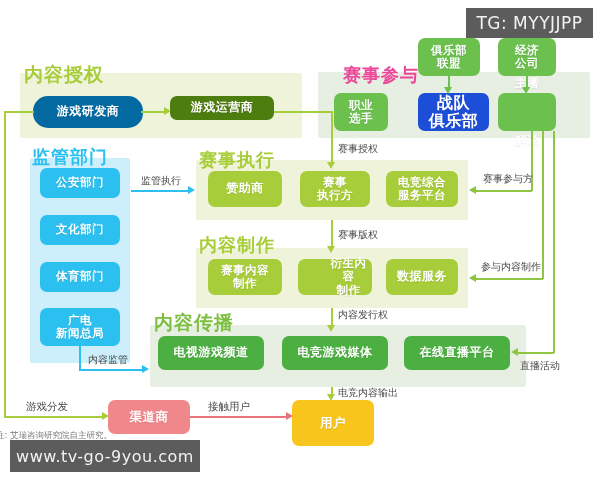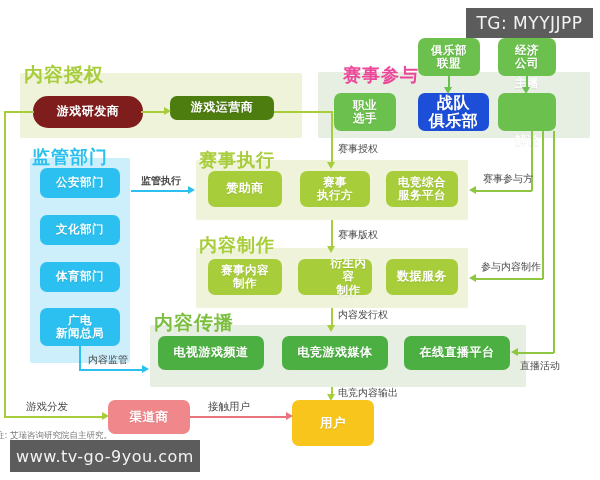--- a/index.html
+++ b/index.html
@@ -86,21 +86,21 @@
   <div class="panel-title" style="left:32px; top:145px; font-size:18px; color:#2bc0ef;">监管部门</div>
 
   <div class="panel-title" style="left:320px; top:63px; font-size:18px; color:#ec4899;margin-left:23px;">赛事参与</div>
 
   <div class="panel-title" style="left:199px; top:148px; font-size:18px; color:#a8cd3a;">赛事执行</div>
 
   <div class="panel-title" style="left:199px; top:233px; font-size:18px; color:#a8cd3a;">内容制作</div>
 
   <div class="panel-title" style="left:154px; top:310px; font-size:19px; color:#7cbf3f;">内容传播</div>
 
-  <div class="node" style="left:33px; top:96px; width:110px; height:32px; background:#7f1d1d; font-size:12px;border-radius:15px;">
+  <div class="node" style="left:33px; top:96px; width:110px; height:32px; background:#0369a1; font-size:12px;border-radius:15px;">
     <span>游戏研发商</span>
   </div>
   <div class="node" style="left:170px; top:96px; width:104px; height:24px; background:#4d7c0f; font-size:12px;">
     <span>游戏运营商</span>
   </div>
 
   <div class="line h" style="left:141px; top:111px; width:23px; background:#a8cd3a;"></div>
   <div class="arrowhead ar-right" style="left:164px; top:107px; border-left:7px solid #a8cd3a;"></div>
 
   <div class="node" style="left:40px; top:168px; width:80px; height:30px; background:#2bc0ef; font-size:11.5px;">
@@ -112,37 +112,37 @@
   <div class="node" style="left:40px; top:262px; width:80px; height:30px; background:#2bc0ef; font-size:11.5px;">
     <span>体育部门</span>
   </div>
   <div class="node" style="left:40px; top:308px; width:80px; height:38px; background:#2bc0ef; font-size:11.5px; flex-direction:column;">
     <span>广电</span>
     <span>新闻总局</span>
   </div>
 
   <div class="line h" style="left:131px; top:190px; width:57px; background:#2bc0ef;"></div>
   <div class="arrowhead ar-right" style="left:188px; top:186px; border-left:7px solid #2bc0ef;"></div>
-  <div class="edge-label" style="left:141px; top:174px; font-size:10px;font-weight:bold;">监管执行</div>
+  <div class="edge-label" style="left:141px; top:174px; font-size:10px;">监管执行</div>
 
   <div class="line v" style="left:79px; top:346px; height:24px; background:#2bc0ef;"></div>
   <div class="line h" style="left:79px; top:369px; width:63px; background:#2bc0ef;"></div>
   <div class="arrowhead ar-right" style="left:142px; top:365px; border-left:7px solid #2bc0ef;"></div>
   <div class="edge-label" style="left:88px; top:353px; font-size:10px;">内容监管</div>
 
   <div class="node" style="left:418px; top:38px; width:62px; height:38px; background:#6cc04e; font-size:11.5px; flex-direction:column;">
     <span>俱乐部</span>
     <span>联盟</span>
   </div>
   <div class="node" style="left:498px; top:38px; width:58px; height:38px; background:#6cc04e; font-size:11.5px; flex-direction:column;">
     <span>经济</span>
     <span>公司</span>
   </div>
 
-  <div class="node" style="left:334px; top:93px; width:62px; height:38px; background:#6cc04e; font-size:11.5px; flex-direction:column;font-family:Liberation Serif, serif;">
+  <div class="node" style="left:334px; top:93px; width:54px; height:38px; background:#6cc04e; font-size:11.5px; flex-direction:column;font-family:Liberation Serif, serif;">
     <span>职业</span>
     <span>选手</span>
   </div>
   <div class="node" style="left:418px; top:93px; width:71px; height:38px; background:#1d4ed8; font-size:16px; flex-direction:column;">
     <span>战队</span>
     <span>俱乐部</span>
   </div>
   <div class="node" style="left:498px; top:93px; width:58px; height:38px; background:#6cc04e; font-size:11.5px; flex-direction:column;gap:44px;">
     <span>主播</span>
     <span>解说</span>

